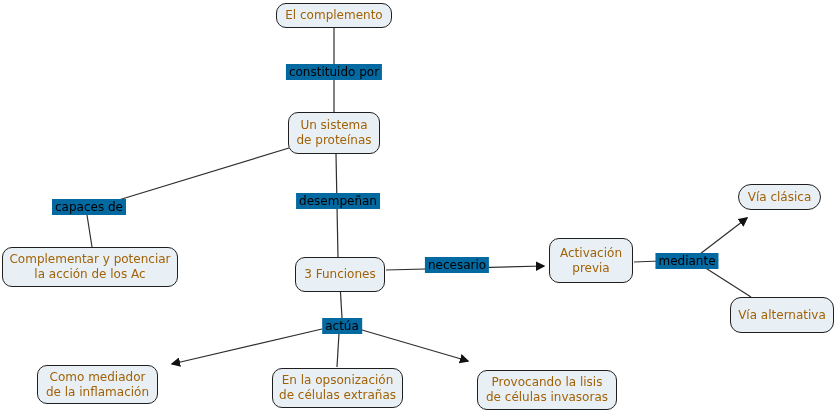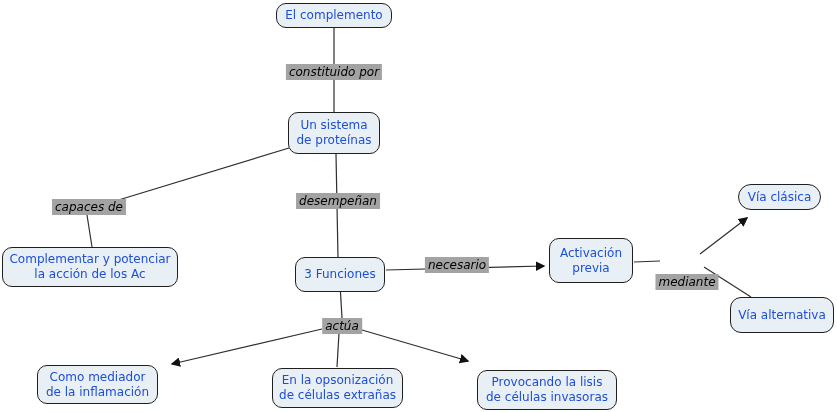--- a/index.html
+++ b/index.html
@@ -27,35 +27,34 @@
     display: flex;
     align-items: center;
     justify-content: center;
     text-align: center;
     white-space: pre-line;
     background: #e9f0f5;
     border: 1px solid #1f1f1f;
     border-radius: 10px;
     font-size: 12px;
     line-height: 15px;
-    color: #1d4ed8;
+    color: #a16207;
     padding: 1px 4px;
     z-index: 2;
   }
   .link-label {
     position: absolute;
     transform: translate(-50%, -50%);
-    background: #a3a3a3;
+    background: #0369a1;
     color: #000000;
     font-size: 12px;
     line-height: 14px;
     white-space: nowrap;
     padding: 1px 3px;
     z-index: 1;
-    font-style: italic;
   }
 </style>
 </head>
 <body>
 
 <div class="canvas">
 
   <svg class="links" width="837" height="412" viewBox="0 0 837 412">
     <defs>
       <marker id="arrow" viewBox="0 0 10 10" refX="8.5" refY="5" markerWidth="8" markerHeight="8" orient="auto">
@@ -105,17 +104,17 @@
 de células invasoras</div>
 
   <div class="link-label" style="left:334px; top:72px;">constituido por</div>
 
   <div class="link-label" style="left:89px;  top:207px;">capaces de</div>
 
   <div class="link-label" style="left:338px; top:201px;">desempeñan</div>
 
   <div class="link-label" style="left:457px; top:265px;">necesario</div>
 
-  <div class="link-label" style="left:687px; top:261px;margin-top:21px;">mediante</div>
+  <div class="link-label" style="left:687px; top:261px;">mediante</div>
 
   <div class="link-label" style="left:342px; top:326px;">actúa</div>
 
 </div>
 
 </body></html>

